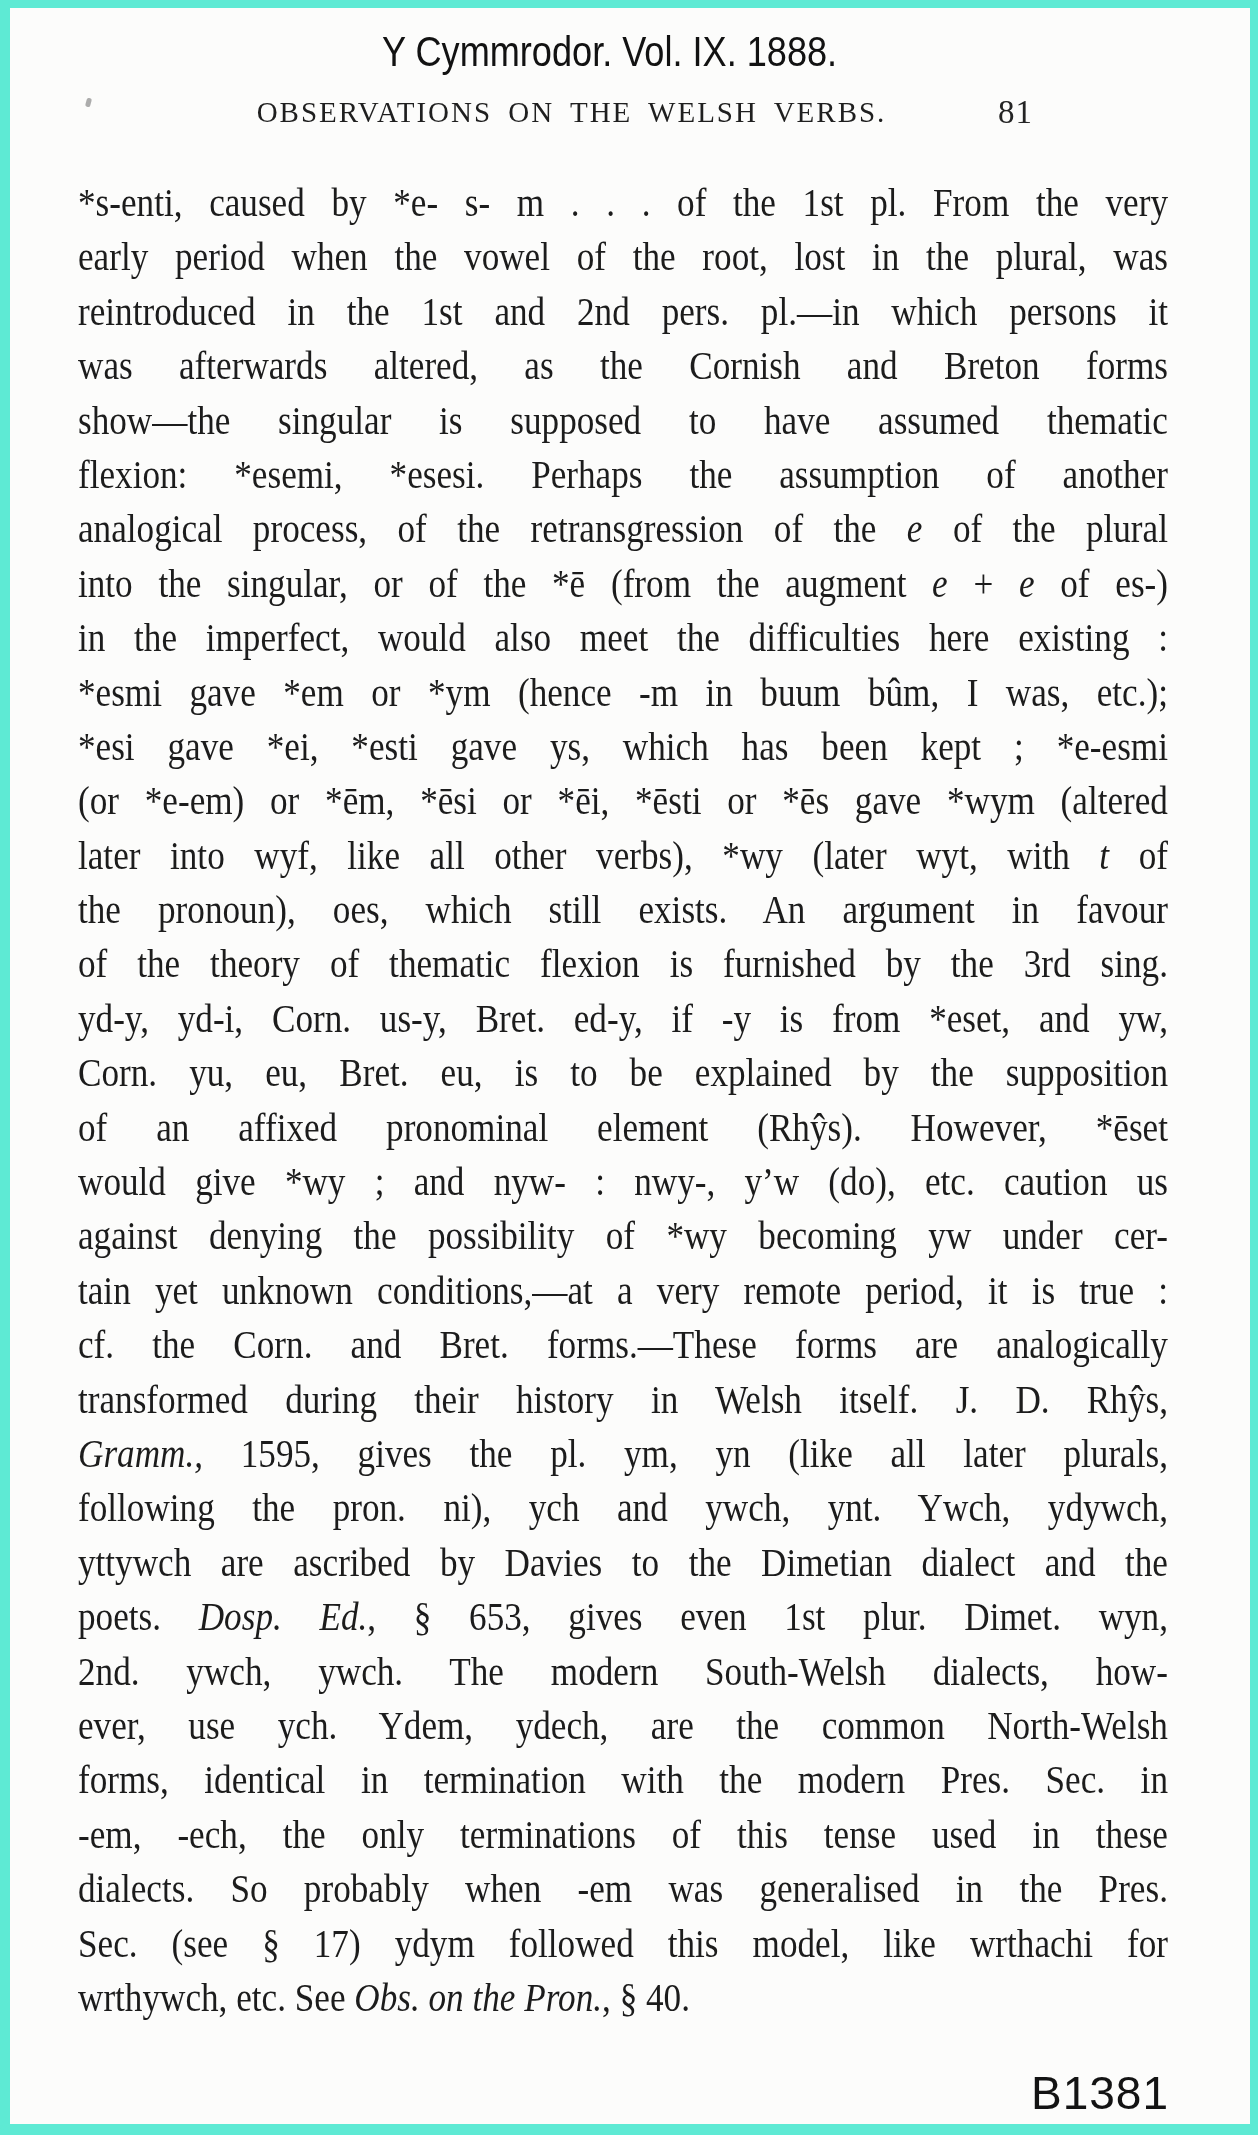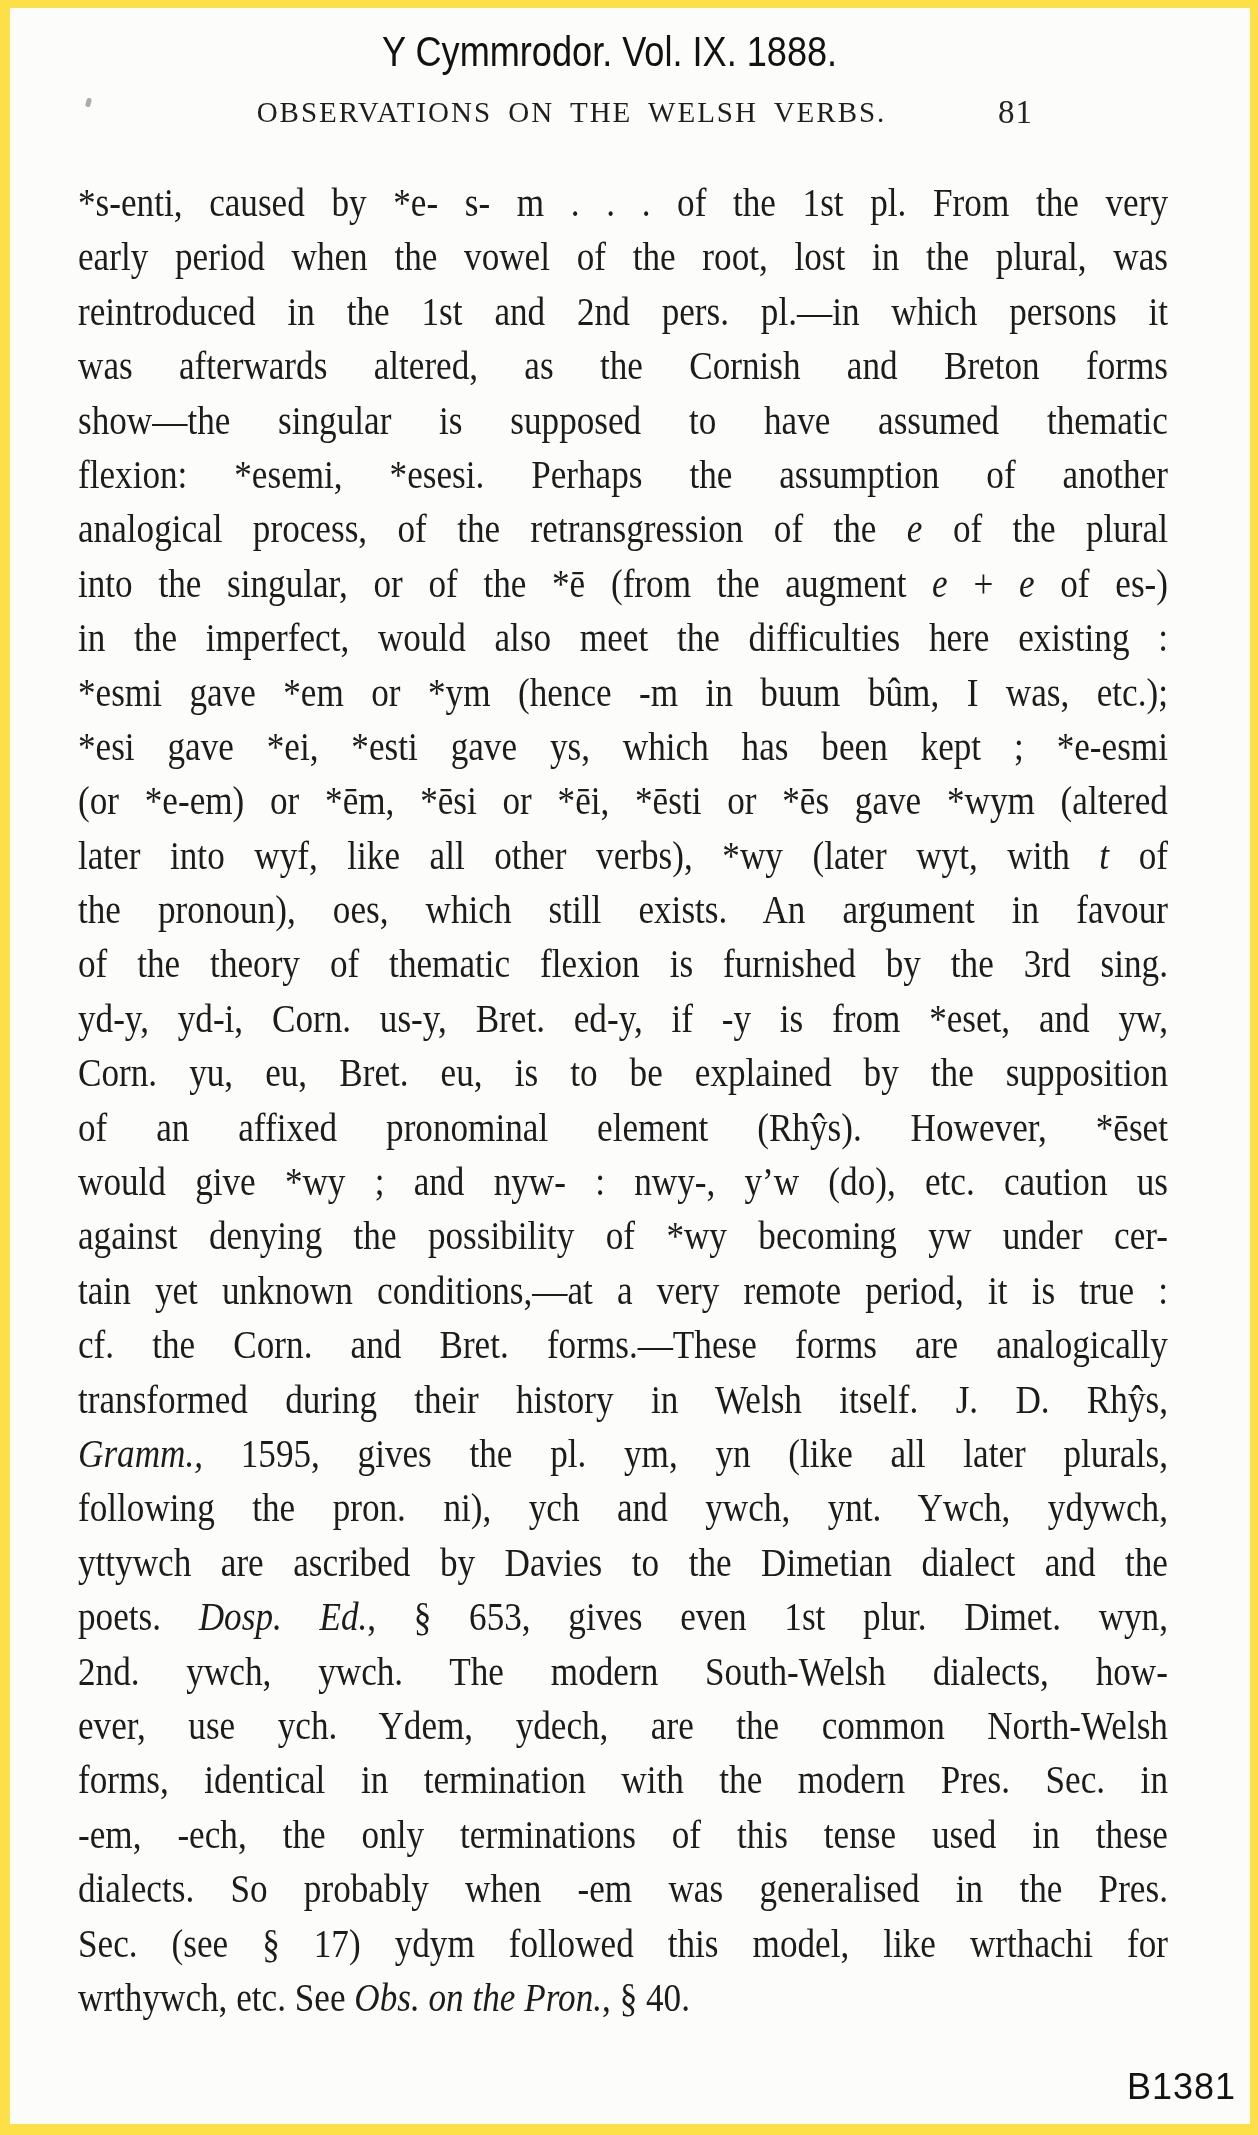--- a/index.html
+++ b/index.html
@@ -4,21 +4,21 @@
 <style>
   html, body {
     margin: 0;
     padding: 0;
     background: #000;
   }
   .stage {
     position: relative;
     width: 1258px;
     height: 2135px;
-    background: #fde047;
+    background: #5eead4;
     overflow: hidden;
     font-family: "Liberation Serif", serif;
   }
   .page {
     position: absolute;
     left: 10px;
     top: 8px;
     width: 1240px;
     height: 2116px;
     background: #fcfcfb;
@@ -83,24 +83,24 @@
     -moz-text-align-last: justify;
     white-space: nowrap;
   }
   .tline.lastline {
     text-align-last: left;
     -moz-text-align-last: left;
   }
   .it { font-style: italic; }
   .shelfmark {
     position: absolute;
-    left: 1117px;
+    left: 1021px;
     top: 2058px;
     font-family: "Liberation Sans", sans-serif;
-    font-size: 36px;
+    font-size: 46px;
     color: #131313;
     letter-spacing: 1px;
   }
   .speck {
     position: absolute;
     left: 76px;
     top: 90px;
     width: 5px;
     height: 9px;
     background: #8a8a8a;

